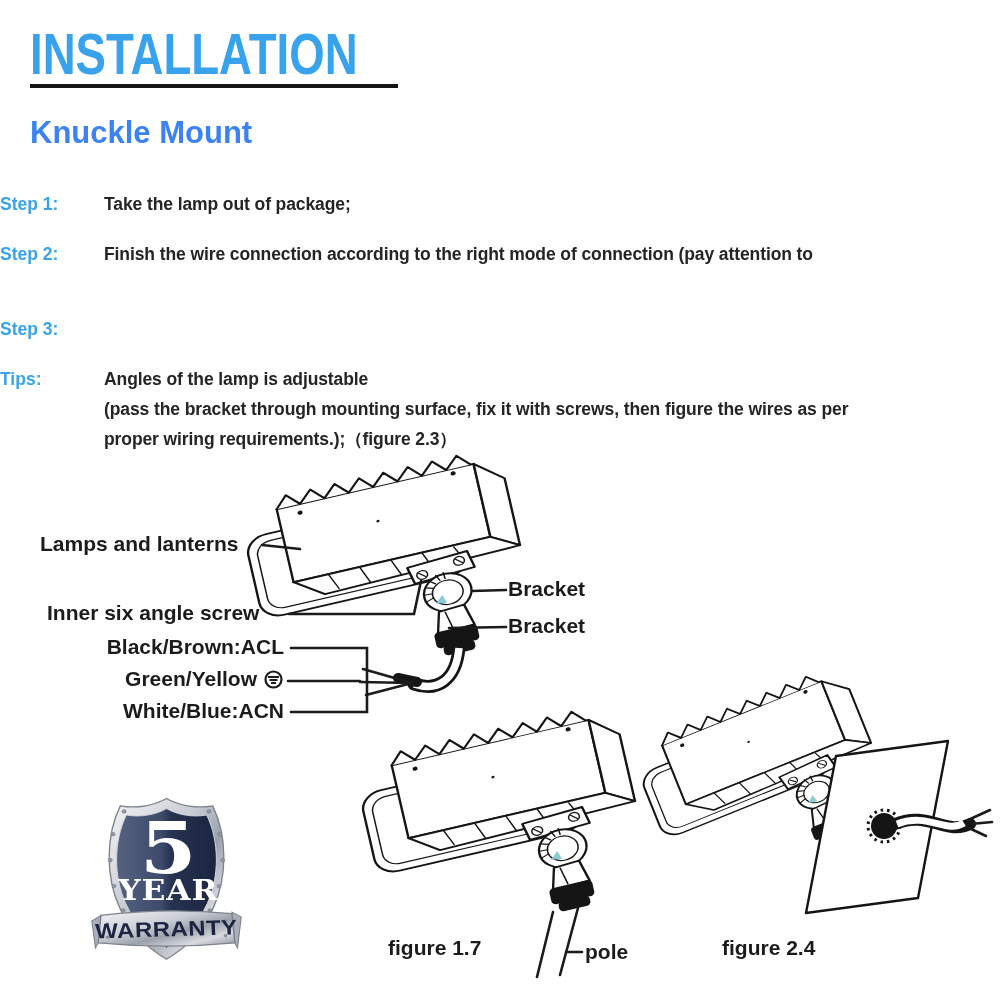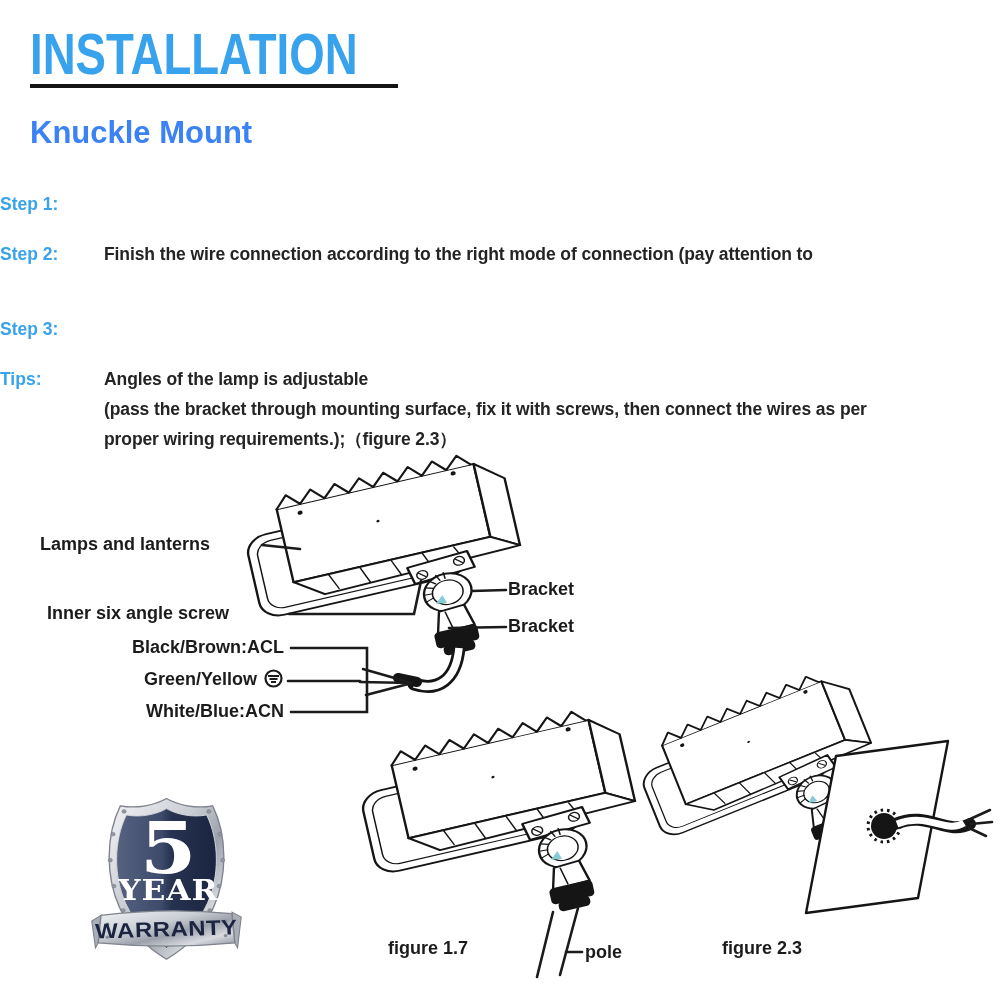--- a/index.html
+++ b/index.html
@@ -9,47 +9,48 @@
   html,body{background:#fff}
   .page{position:relative;width:1000px;height:1000px;background:#fff;overflow:hidden;
         font-family:"Liberation Sans","DejaVu Sans",sans-serif;color:var(--ink)}
   .abs{position:absolute;white-space:nowrap}
   .title{font-size:57px;line-height:1;font-weight:bold;color:var(--blue);
          transform:scaleX(.8);transform-origin:0 0;letter-spacing:0}
   .rule{background:#141414}
   .h2{font-size:31px;line-height:1;font-weight:bold;color:#3b82f6}
   .step-label{width:97px;text-align:left;color:var(--blue);font-size:17.5px;line-height:20px;font-weight:bold}
   .step-line{left:104px;font-size:17.5px;line-height:20px;font-weight:bold;letter-spacing:-.1px;color:#242424}
-  .dlab{font-size:18px;line-height:22px;font-weight:bold;color:#1b1b1b}
+  .dlab{font-size:21px;line-height:22px;font-weight:bold;color:#1b1b1b}
   .wire{right:716px;text-align:center}
   .gicon{display:inline-block;vertical-align:-4px;margin-left:6px}
   svg.overlay{position:absolute;left:0;top:0}
   .ln1{stroke:var(--line);stroke-width:1.5;stroke-linecap:round;stroke-linejoin:round;fill:none}
   .ln2{stroke:var(--line);stroke-width:2.4;stroke-linecap:round;stroke-linejoin:round}
   .ld{stroke:#1b1b1b;stroke-width:2.6;stroke-linecap:round;fill:none}
 </style>
 </head>
 <body>
 
 <div class="page">
 
   <div class="abs title" style="left:30px;top:26px">INSTALLATION</div>
   <div class="abs rule" style="left:30px;top:84px;width:368px;height:4px"></div>
   <div class="abs h2" style="left:30px;top:117px">Knuckle Mount</div>
 
   <div class="abs step-label" style="left:0;top:194px">Step 1:</div>
+  <div class="abs step-line" style="top:194px">Take the lamp out of package;</div>
 
   <div class="abs step-label" style="left:0;top:244px">Step 2:</div>
   <div class="abs step-line" style="top:244px">Finish the wire connection according to the right mode of connection (pay attention to</div>
 
   <div class="abs step-label" style="left:0;top:319px">Step 3:</div>
 
   <div class="abs step-label" style="left:0;top:369px">Tips:</div>
   <div class="abs step-line" style="top:369px">Angles of the lamp is adjustable</div>
-  <div class="abs step-line" style="top:399px">(pass the bracket through mounting surface, fix it with screws, then connect the wires as per</div>
+  <div class="abs step-line" style="top:399px">(pass the bracket through mounting surface, fix it with screws, then figure the wires as per</div>
   <div class="abs step-line" style="top:429px">proper wiring requirements.);（figure 2.3）</div>
 
   <svg class="overlay" width="1000" height="1000" viewBox="0 0 1000 1000">
     <defs>
       <g id="lamp">
 
         <rect x="-34" y="44" width="212" height="106" rx="22" fill="#fff" class="ln2"></rect>
         <rect x="-25" y="53" width="194" height="88" rx="16" fill="none" class="ln1"></rect>
 
         <rect x="4" y="16" width="202" height="96" fill="#fff" class="ln2"></rect>
@@ -120,21 +121,21 @@
   <div class="abs dlab wire" style="top:668px">
     <span>Green/Yellow</span><span class="gicon"><svg width="21" height="21" viewBox="0 0 21 21">
           <circle cx="10.5" cy="10.5" r="8" fill="none" stroke="#1b1b1b" stroke-width="2.2"></circle>
           <path d="M5,8 H16 M6.5,11 H14.5 M8,14 H13" stroke="#1b1b1b" stroke-width="2" fill="none"></path>
         </svg></span>
   </div>
   <div class="abs dlab wire" style="top:700px">White/Blue:ACN</div>
 
   <div class="abs dlab" style="left:388px;top:937px">figure 1.7</div>
   <div class="abs dlab" style="left:585px;top:941px">pole</div>
-  <div class="abs dlab" style="left:722px;top:937px">figure 2.3</div>
+  <div class="abs dlab" style="left:722px;top:937px">figure 2.4</div>
 
   <svg class="overlay" style="left:89px;top:792px" width="155" height="172" viewBox="0 0 168 212" preserveAspectRatio="none">
     <defs>
       <linearGradient id="met" x1="0" y1="0" x2="1" y2="1">
         <stop offset="0" stop-color="#f3f4f6"></stop>
           <stop offset=".4" stop-color="#c9cdd4"></stop>
         <stop offset=".6" stop-color="#9ba1ac"></stop>
           <stop offset=".8" stop-color="#d8dadf"></stop>
         <stop offset="1" stop-color="#8d939e"></stop>
       </linearGradient>

